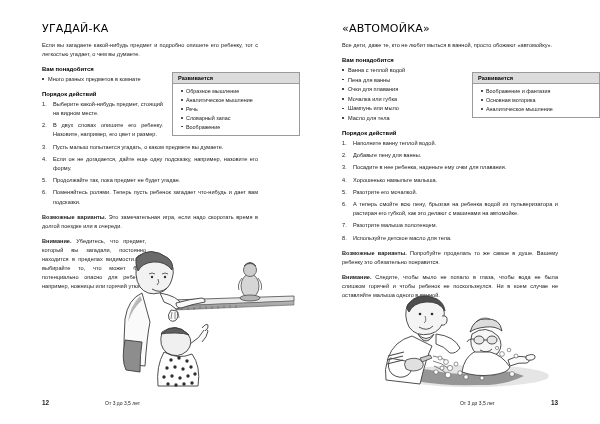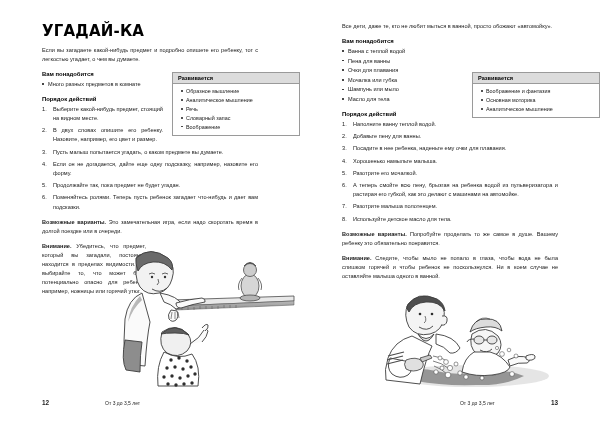--- a/index.html
+++ b/index.html
@@ -24,22 +24,22 @@
     position:absolute;
     left:42px; top:22px;
     width:216px;
   }
   .page.right .page-inner{
     left:42px;
     width:216px;
   }
   h1.title{
     font-family:"DejaVu Sans", sans-serif;
-    font-size:15px;
-    font-weight:bold;
+    font-size:11px;
+    font-weight:normal;
     letter-spacing:0.2px;
     margin:0 0 6px 0;
     color:#000;
   }
   .intro{
     font-size:5.6px;
     line-height:1.62;
     margin:0 0 7px 0;
     text-align:justify;
     color:#1c1c1c;
@@ -297,20 +297,21 @@
 
     <div class="footer">
       <span class="folio">12</span>
       <span class="run">От 3 до 3,5 лет</span>
     </div>
   </div>
 
   <div class="page right">
     <div class="page-inner">
 
+      <h1 class="title">«АВТОМОЙКА»</h1>
 
       <p class="intro">Все дети, даже те, кто не любит мыться в ванной, просто обожают «автомойку».</p>
 
       <h2 class="sub">Вам понадобится</h2>
 
       <ul class="need">
         <li>Ванна с теплой водой</li>
         <li>Пена для ванны</li>
         <li>Очки для плавания</li>
         <li>Мочалка или губка</li>

